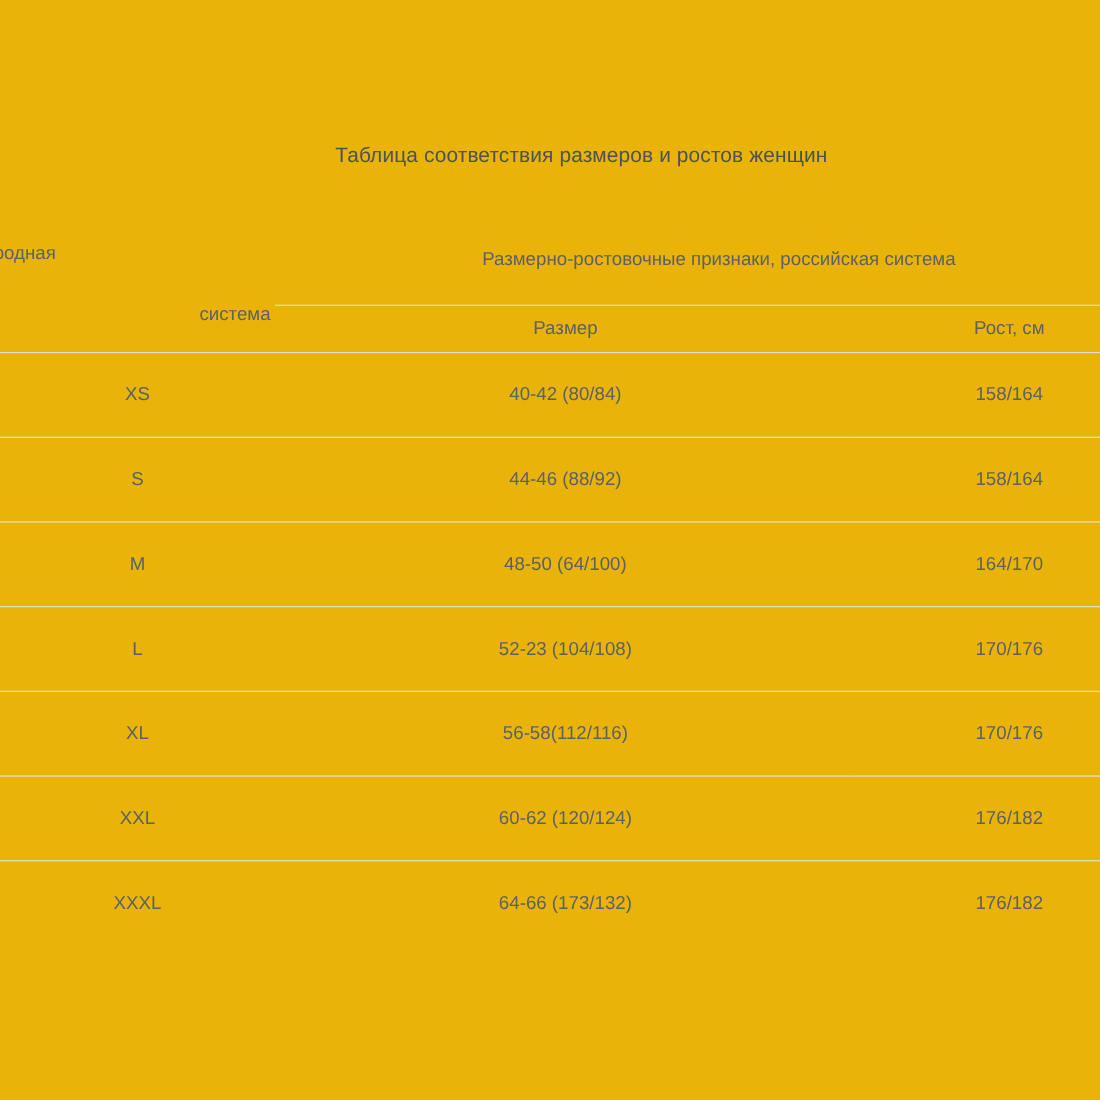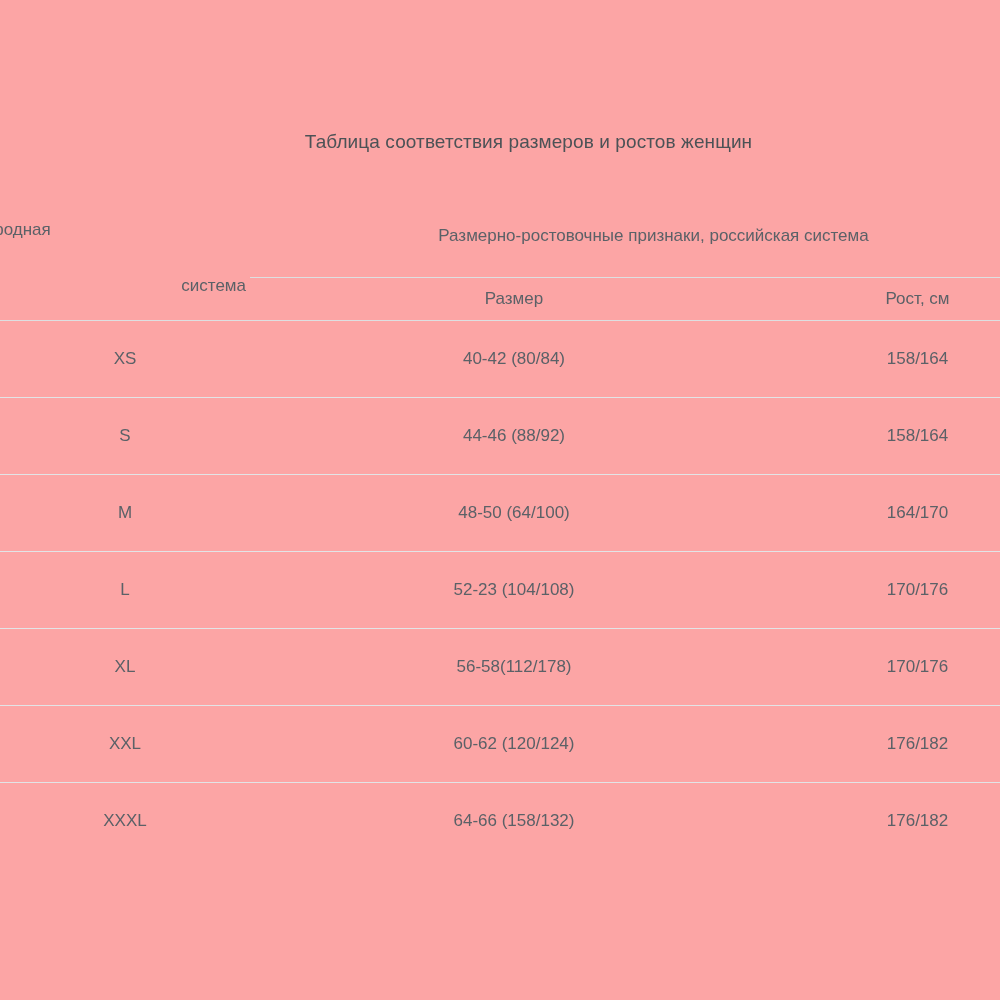--- a/index.html
+++ b/index.html
@@ -13,21 +13,21 @@
     height: 1000px;
     overflow: hidden;
     font-family: "Liberation Sans", "DejaVu Sans", sans-serif;
     -webkit-font-smoothing: antialiased;
   }
 
   .page {
     position: relative;
     width: 1000px;
     height: 1000px;
-    background: #fca5a5;
+    background: #eab308;
     box-sizing: border-box;
   }
 
   
   .table-title {
     position: absolute;
     left: 0;
     top: 128px;
     width: 1057px;          
     text-align: center;
@@ -165,30 +165,30 @@
           <td>48-50 (64/100)</td>
           <td>164/170</td>
         </tr>
         <tr>
           <td>L</td>
           <td>52-23 (104/108)</td>
           <td>170/176</td>
         </tr>
         <tr>
           <td>XL</td>
-          <td>56-58(112/178)</td>
+          <td>56-58(112/116)</td>
           <td>170/176</td>
         </tr>
         <tr>
           <td>XXL</td>
           <td>60-62 (120/124)</td>
           <td>176/182</td>
         </tr>
         <tr>
           <td>XXXL</td>
-          <td>64-66 (158/132)</td>
+          <td>64-66 (173/132)</td>
           <td>176/182</td>
         </tr>
       </tbody>
     </table>
   </div>
 
 </div>
 
 </body></html>

